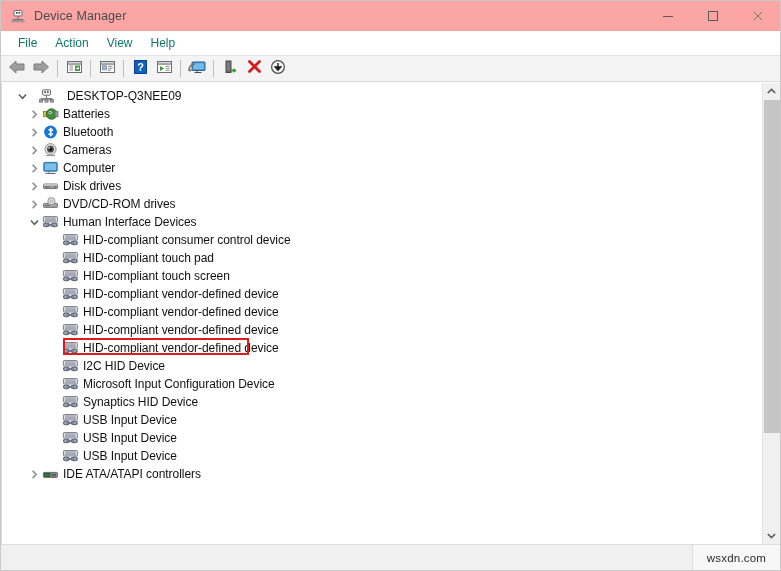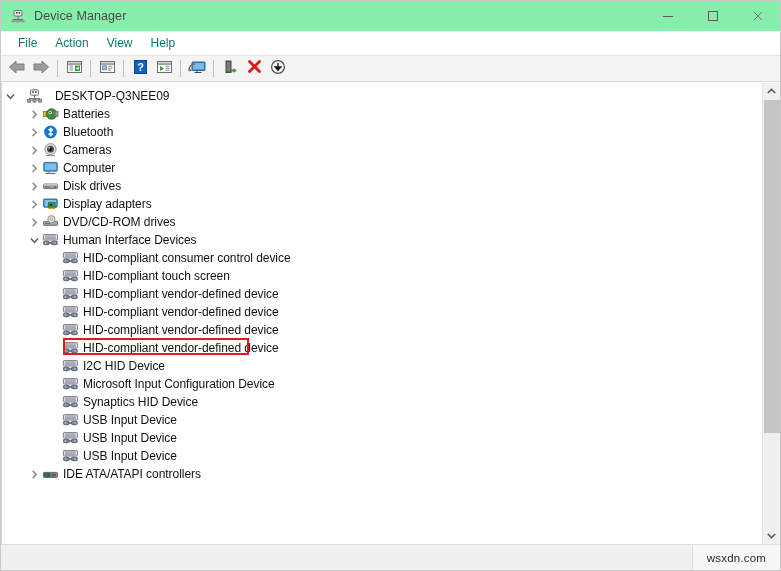--- a/index.html
+++ b/index.html
@@ -22,21 +22,21 @@
     box-sizing: border-box;
     border: 1px solid #c9c9c9;
     display: flex;
     flex-direction: column;
   }
 
   
   #titlebar {
     height: 30px;
     min-height: 30px;
-    background: #86efac;
+    background: #fca5a5;
     display: flex;
     align-items: center;
     position: relative;
   }
   #title-icon {
     width: 16px; height: 16px;
     margin-left: 9px;
     margin-right: 8px;
     position: relative;
     flex: none;
@@ -142,21 +142,21 @@
     width: 17px; height: 16px;
     flex: none;
     margin-right: 4px;
     position: relative;
   }
   .label {
     font-size: 12px;
     color: #101010;
     letter-spacing: -.05px;
   }
-  .row.lvl0 { padding-left: 0; gap: 8px; }
+  .row.lvl0 { padding-left: 12px; gap: 8px; }
   .row.lvl1 { padding-left: 24px; }
   .row.lvl2 { padding-left: 44px; }
 
   
   #redbox {
     position: absolute;
     left: 61px;
     top: 336px;
     width: 186px;
     height: 17px;
@@ -463,35 +463,20 @@
             </svg></span>
           <span class="label">Disk drives</span>
         </div>
         <div class="row lvl1">
           <span class="twisty">
             <svg width="7" height="9" viewBox="0 0 7 9">
               <path d="M1.6 0.9 L5.3 4.5 L1.6 8.1" fill="none" stroke="#8d8d8d" stroke-width="1.5"></path>
             </svg>
           </span>
           <span class="ico"><svg width="17" height="16" viewBox="0 0 17 16">
-              <rect x="1.6" y="3" width="13.6" height="8.2" rx="0.8" fill="#3d8fd0" stroke="#2b6697" stroke-width="0.9"></rect>
-              <rect x="2.7" y="4" width="11.4" height="6.2" fill="#7cc0ea"></rect>
-              <rect x="6.4" y="6.6" width="6.8" height="4.6" fill="#3c9a49" stroke="#2a6c33" stroke-width="0.8"></rect>
-              <rect x="7.8" y="7.8" width="2.4" height="2" fill="#1f1f1f"></rect>
-              <path d="M6.4 12.4 H13.2" stroke="#c3a534" stroke-width="1.2"></path>
-            </svg></span>
-          <span class="label">Display adapters</span>
-        </div>
-        <div class="row lvl1">
-          <span class="twisty">
-            <svg width="7" height="9" viewBox="0 0 7 9">
-              <path d="M1.6 0.9 L5.3 4.5 L1.6 8.1" fill="none" stroke="#8d8d8d" stroke-width="1.5"></path>
-            </svg>
-          </span>
-          <span class="ico"><svg width="17" height="16" viewBox="0 0 17 16">
               <rect x="1.5" y="7.4" width="14" height="4" rx="0.7" fill="#a5a5a5" stroke="#6a6a6a" stroke-width="0.9"></rect>
               <rect x="3" y="9" width="5" height="0.9" fill="#6a6a6a"></rect>
               <circle cx="9.4" cy="5.2" r="3.6" fill="#dcdcdc" stroke="#8d8d8d" stroke-width="0.9"></circle>
               <circle cx="9.4" cy="5.2" r="1.1" fill="#ffffff" stroke="#8d8d8d" stroke-width="0.7"></circle>
             </svg></span>
           <span class="label">DVD/CD-ROM drives</span>
         </div>
         <div class="row lvl1">
           <span class="twisty">
             <svg width="9" height="7" viewBox="0 0 9 7">
@@ -516,20 +501,34 @@
               <rect x="1.4" y="2.6" width="14" height="5.4" rx="0.6" fill="#e9e9ee" stroke="#6f6f7a" stroke-width="0.9"></rect>
               <path d="M2.8 4 H14 M2.8 5.3 H14 M2.8 6.6 H14" stroke="#8f8fa0" stroke-width="0.7"></path>
               <path d="M4 3.2 L4 7.4 M6 3.2 L6 7.4 M8 3.2 L8 7.4 M10 3.2 L10 7.4 M12 3.2 L12 7.4" stroke="#8f8fa0" stroke-width="0.6"></path>
               <path d="M1.6 9.6 Q4.4 8.3 7 9.6 L7 12.2 Q4.4 13.6 1.6 12.2 Z" fill="#7e8a9e" stroke="#4e5766" stroke-width="0.8"></path>
               <path d="M9.6 9.6 Q12.4 8.3 15.2 9.6 L15.2 12.2 Q12.4 13.6 9.6 12.2 Z" fill="#7e8a9e" stroke="#4e5766" stroke-width="0.8"></path>
               <path d="M7 10.4 H9.6 M7 11.6 H9.6" stroke="#4e5766" stroke-width="0.8"></path>
               <circle cx="3.4" cy="10.9" r="0.7" fill="#dcdce4"></circle>
               <circle cx="13.2" cy="10.9" r="0.7" fill="#dcdce4"></circle>
             </svg></span>
           <span class="label">HID-compliant consumer control device</span>
+        </div>
+        <div class="row lvl2">
+          <span class="twisty blank"></span>
+          <span class="ico"><svg width="17" height="16" viewBox="0 0 17 16">
+              <rect x="1.4" y="2.6" width="14" height="5.4" rx="0.6" fill="#e9e9ee" stroke="#6f6f7a" stroke-width="0.9"></rect>
+              <path d="M2.8 4 H14 M2.8 5.3 H14 M2.8 6.6 H14" stroke="#8f8fa0" stroke-width="0.7"></path>
+              <path d="M4 3.2 L4 7.4 M6 3.2 L6 7.4 M8 3.2 L8 7.4 M10 3.2 L10 7.4 M12 3.2 L12 7.4" stroke="#8f8fa0" stroke-width="0.6"></path>
+              <path d="M1.6 9.6 Q4.4 8.3 7 9.6 L7 12.2 Q4.4 13.6 1.6 12.2 Z" fill="#7e8a9e" stroke="#4e5766" stroke-width="0.8"></path>
+              <path d="M9.6 9.6 Q12.4 8.3 15.2 9.6 L15.2 12.2 Q12.4 13.6 9.6 12.2 Z" fill="#7e8a9e" stroke="#4e5766" stroke-width="0.8"></path>
+              <path d="M7 10.4 H9.6 M7 11.6 H9.6" stroke="#4e5766" stroke-width="0.8"></path>
+              <circle cx="3.4" cy="10.9" r="0.7" fill="#dcdce4"></circle>
+              <circle cx="13.2" cy="10.9" r="0.7" fill="#dcdce4"></circle>
+            </svg></span>
+          <span class="label">HID-compliant touch pad</span>
         </div>
         <div class="row lvl2">
           <span class="twisty blank"></span>
           <span class="ico"><svg width="17" height="16" viewBox="0 0 17 16">
               <rect x="1.4" y="2.6" width="14" height="5.4" rx="0.6" fill="#e9e9ee" stroke="#6f6f7a" stroke-width="0.9"></rect>
               <path d="M2.8 4 H14 M2.8 5.3 H14 M2.8 6.6 H14" stroke="#8f8fa0" stroke-width="0.7"></path>
               <path d="M4 3.2 L4 7.4 M6 3.2 L6 7.4 M8 3.2 L8 7.4 M10 3.2 L10 7.4 M12 3.2 L12 7.4" stroke="#8f8fa0" stroke-width="0.6"></path>
               <path d="M1.6 9.6 Q4.4 8.3 7 9.6 L7 12.2 Q4.4 13.6 1.6 12.2 Z" fill="#7e8a9e" stroke="#4e5766" stroke-width="0.8"></path>
               <path d="M9.6 9.6 Q12.4 8.3 15.2 9.6 L15.2 12.2 Q12.4 13.6 9.6 12.2 Z" fill="#7e8a9e" stroke="#4e5766" stroke-width="0.8"></path>
               <path d="M7 10.4 H9.6 M7 11.6 H9.6" stroke="#4e5766" stroke-width="0.8"></path>

